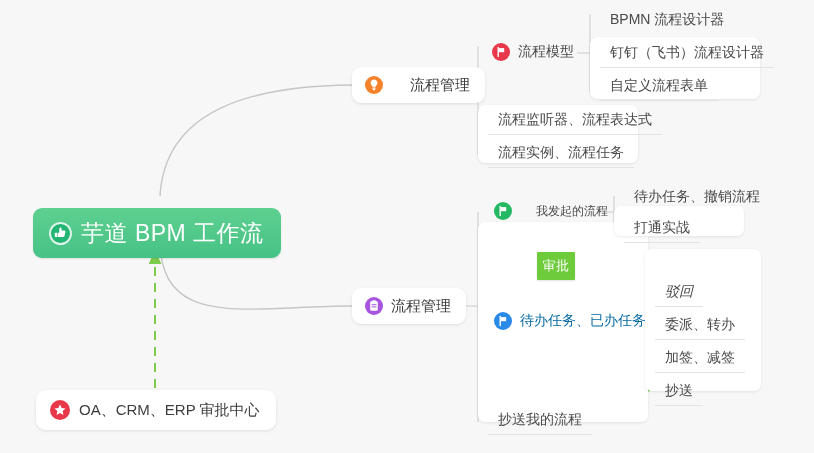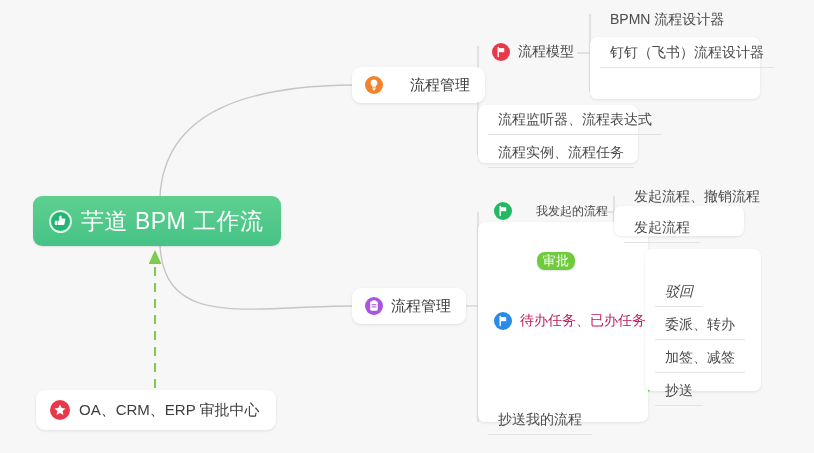--- a/index.html
+++ b/index.html
@@ -8,21 +8,21 @@
     background:#f7f7f7;
     font-family:"Liberation Sans","DejaVu Sans",sans-serif;
     overflow:hidden;
     position:relative;
   }
   #stage{position:absolute;left:0;top:0;width:814px;height:453px;}
   svg.edges{position:absolute;left:0;top:0;width:814px;height:453px;pointer-events:none;}
 
   
   .root-node{
-    position:absolute;left:33px;top:196px;width:248px;height:50px;
+    position:absolute;left:33px;top:208px;width:248px;height:50px;
     background:linear-gradient(180deg,#5ed08f 0%,#46c286 100%);
     border-radius:9px;
     display:flex;align-items:center;
     box-shadow:0 1px 2px rgba(0,0,0,0.10);
     box-sizing:border-box;padding-left:16px;
   }
   .root-label{
     color:#ffffff;font-size:23px;letter-spacing:0.5px;margin-left:9px;white-space:nowrap;
   }
   .ic{display:inline-block;border-radius:50%;position:relative;flex:none;}
@@ -63,22 +63,22 @@
   .leaf.hdr{border-bottom:none;}
 
   
   .subcard{
     position:absolute;background:#ffffff;border-radius:7px;
     box-shadow:0 1px 3px rgba(0,0,0,0.09);
   }
 
   
   #badge-approval{
-    position:absolute;left:537px;top:252px;width:38px;height:18px;
-    background:#6ecb3c;border-radius:8px;
+    position:absolute;left:537px;top:252px;width:38px;height:28px;
+    background:#6ecb3c;border-radius:1px;
     display:flex;align-items:center;justify-content:center;
     box-shadow:0 1px 2px rgba(0,0,0,0.12);
   }
   #badge-approval span{color:#ffffff;font-size:13px;letter-spacing:0.5px;}
 </style>
 </head>
 <body>
 
 <div id="stage">
 
@@ -148,20 +148,21 @@
         <path d="M6.9 5.1h5.3v4.1H6.9z" fill="#ffffff"></path>
       </svg>
     </span>
     <span style="font-size:14px;color:#4a4a4a;margin-left:8px;white-space:nowrap;">流程模型</span>
   </div>
 
   <div class="subcard" style="left:590px;top:37px;width:170px;height:62px;"></div>
 
   <div class="leaf hdr" style="left:600px;top:11px;">BPMN 流程设计器</div>
   <div class="leaf" style="left:600px;top:44px;">钉钉（飞书）流程设计器</div>
+  <div class="leaf" style="left:600px;top:77px;">自定义流程表单</div>
 
   <div class="subcard" style="left:478px;top:105px;width:160px;height:58px;"></div>
 
   <div class="leaf" style="left:488px;top:111px;">流程监听器、流程表达式</div>
   <div class="leaf" style="left:488px;top:144px;">流程实例、流程任务</div>
 
   <div class="branch" id="branch-approve">
     <span class="ic ic-dot">
       <svg width="18" height="18" viewBox="0 0 18 18">
         <circle cx="9" cy="9" r="9" fill="#a855e0"></circle>
@@ -181,36 +182,36 @@
       <svg width="18" height="18" viewBox="0 0 18 18">
         <circle cx="9" cy="9" r="9" fill="#24b863"></circle>
         <path d="M6.2 4.4v9.2" stroke="#ffffff" stroke-width="1.4" stroke-linecap="round"></path>
         <path d="M6.9 5.1h5.3v4.1H6.9z" fill="#ffffff"></path>
       </svg>
     </span>
     <span style="font-size:12px;color:#4a4a4a;margin-left:24px;white-space:nowrap;">我发起的流程</span>
   </div>
 
   <div class="subcard" style="left:614px;top:206px;width:130px;height:30px;"></div>
-  <div class="leaf hdr" style="left:624px;top:188px;">发起流程、撤销流程</div>
-  <div class="leaf" style="left:624px;top:219px;">发起流程</div>
+  <div class="leaf hdr" style="left:624px;top:188px;">待办任务、撤销流程</div>
+  <div class="leaf" style="left:624px;top:219px;">打通实战</div>
 
   <div id="badge-approval">
     <span>审批</span>
   </div>
 
   <div style="position:absolute;left:494px;top:312px;display:flex;align-items:center;">
     <span class="ic ic-dot">
       <svg width="18" height="18" viewBox="0 0 18 18">
         <circle cx="9" cy="9" r="9" fill="#2a8ae8"></circle>
         <path d="M6.2 4.4v9.2" stroke="#ffffff" stroke-width="1.4" stroke-linecap="round"></path>
         <path d="M6.9 5.1h5.3v4.1H6.9z" fill="#ffffff"></path>
       </svg>
     </span>
-    <span style="font-size:14px;color:#be185d;margin-left:8px;white-space:nowrap;">待办任务、已办任务</span>
+    <span style="font-size:14px;color:#0369a1;margin-left:8px;white-space:nowrap;">待办任务、已办任务</span>
   </div>
 
   <div class="subcard" style="left:645px;top:249px;width:116px;height:142px;"></div>
   <div class="leaf" style="left:655px;top:283px;font-style:italic;">驳回</div>
   <div class="leaf" style="left:655px;top:316px;">委派、转办</div>
   <div class="leaf" style="left:655px;top:349px;">加签、减签</div>
   <div class="leaf" style="left:655px;top:382px;">抄送</div>
 
   <div class="leaf" style="left:488px;top:411px;">抄送我的流程</div>
 

